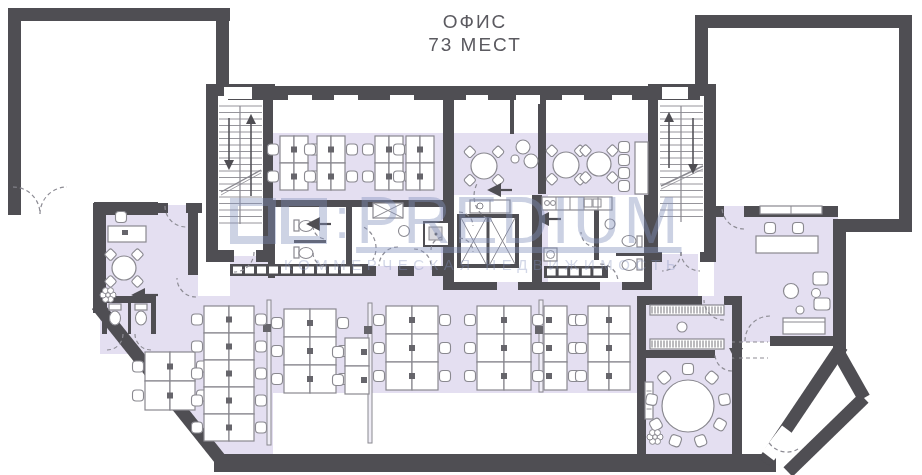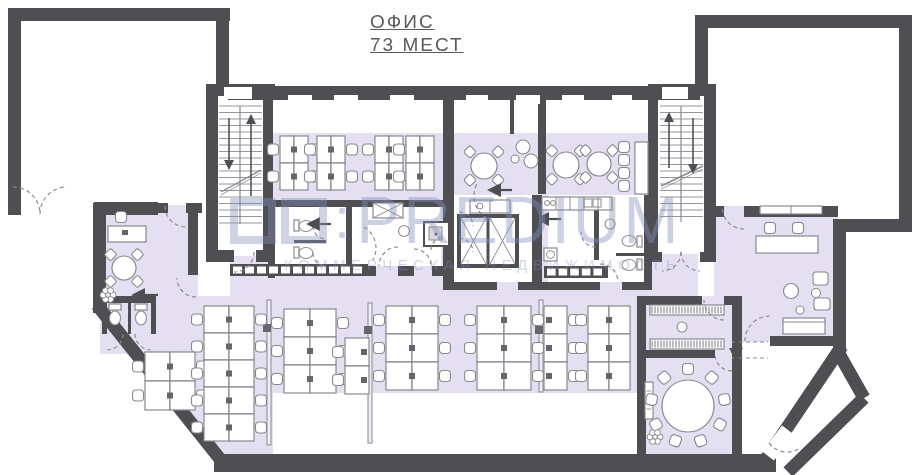--- a/index.html
+++ b/index.html
@@ -2,30 +2,30 @@
 <html><head>
 <meta charset="utf-8">
 <style>
   html,body{margin:0;padding:0;}
   body{
     width:922px;height:475px;position:relative;background:#ffffff;
     font-family:"Liberation Sans", sans-serif;overflow:hidden;
   }
   #plan{position:absolute;left:0;top:0;}
   .plan-title{
-    position:absolute;top:10px;left:370px;width:170px;
-    color:#5b5a60;font-size:19px;letter-spacing:2px;line-height:1.22;z-index:5;text-decoration:underline;
+    position:absolute;top:10px;left:390px;width:170px;text-align:center;
+    color:#5b5a60;font-size:19px;letter-spacing:2px;line-height:1.22;z-index:5;
   }
   .watermark{
     position:absolute;top:194px;left:230px;display:flex;align-items:flex-start;
     z-index:4;pointer-events:none;
   }
   .wm-sq{width:30px;height:30px;border:8px solid rgba(131,145,188,0.40);margin-top:4px;margin-right:5px;}
   .wm-colon{font-size:58px;line-height:48px;color:rgba(131,145,188,0.42);margin:0 6px 0 2px;}
-  .wm-brand{font-size:66px;line-height:52px;letter-spacing:3px;color:rgba(131,145,188,0.42);}
+  .wm-brand{font-size:66px;line-height:52px;letter-spacing:3px;color:rgba(131,145,188,0.42);text-decoration:underline;}
   .wm-tagline{
     position:absolute;top:246px;left:284px;font-size:15px;letter-spacing:5.5px;
     color:rgba(131,145,188,0.36);z-index:4;pointer-events:none;white-space:nowrap;margin-top:10px;
   }
 </style>
 </head>
 <body>
 
 <svg id="plan" width="922" height="475" viewBox="0 0 922 475">
   <defs>

